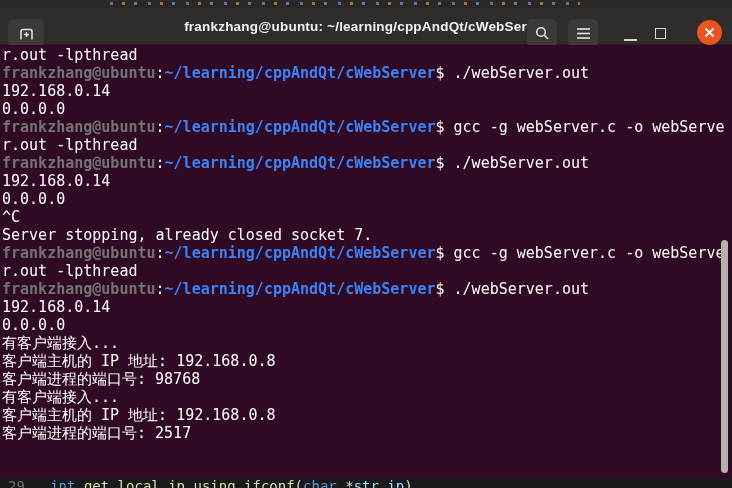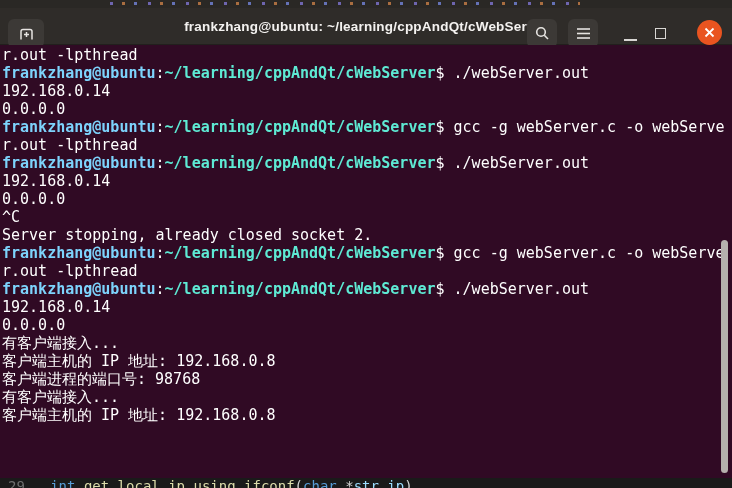--- a/index.html
+++ b/index.html
@@ -46,22 +46,22 @@
   }
   
   .terminal{
     position:absolute;left:0;top:45px;width:732px;height:433px;
     padding:1px 0 0 2px;box-sizing:border-box;overflow:hidden;
     font-family:"DejaVu Sans Mono",monospace;font-size:15px;
     color:#ffffff;background:#300a24;cursor:text;
   }
   .term-line{height:18px;line-height:18px;white-space:pre;}
   .seg-fg{color:#ffffff;}
-  .seg-green{color:#7dd3fc;font-weight:700;}
-  .seg-blue{color:#5eead4;font-weight:700;}
+  .seg-green{color:#737373;font-weight:700;}
+  .seg-blue{color:#3b82f6;font-weight:700;}
   
   .scrollbar-thumb{
     position:absolute;right:4px;top:240px;width:7px;height:233px;
     border-radius:4px;background:#b5b1ad;
   }
   
   .editor-strip{
     position:absolute;left:0;top:478px;width:732px;height:14px;
     background:#1a1a1a;overflow:hidden;
   }
@@ -137,31 +137,32 @@
         <div class="term-line"><span class="seg-fg">r.out -lpthread</span></div>
         <div class="term-line"><span class="seg-green">frankzhang@ubuntu</span><span class="seg-fg">:</span><span class="seg-blue">~/learning/cppAndQt/cWebServer</span><span class="seg-fg">$ ./webServer.out</span></div>
         <div class="term-line"><span class="seg-fg">192.168.0.14</span></div>
         <div class="term-line"><span class="seg-fg">0.0.0.0</span></div>
         <div class="term-line"><span class="seg-green">frankzhang@ubuntu</span><span class="seg-fg">:</span><span class="seg-blue">~/learning/cppAndQt/cWebServer</span><span class="seg-fg">$ gcc -g webServer.c -o webServe</span></div>
         <div class="term-line"><span class="seg-fg">r.out -lpthread</span></div>
         <div class="term-line"><span class="seg-green">frankzhang@ubuntu</span><span class="seg-fg">:</span><span class="seg-blue">~/learning/cppAndQt/cWebServer</span><span class="seg-fg">$ ./webServer.out</span></div>
         <div class="term-line"><span class="seg-fg">192.168.0.14</span></div>
         <div class="term-line"><span class="seg-fg">0.0.0.0</span></div>
         <div class="term-line"><span class="seg-fg">^C</span></div>
-        <div class="term-line"><span class="seg-fg">Server stopping, already closed socket 2.</span></div>
+        <div class="term-line"><span class="seg-fg">Server stopping, already closed socket 7.</span></div>
         <div class="term-line"><span class="seg-green">frankzhang@ubuntu</span><span class="seg-fg">:</span><span class="seg-blue">~/learning/cppAndQt/cWebServer</span><span class="seg-fg">$ gcc -g webServer.c -o webServe</span></div>
         <div class="term-line"><span class="seg-fg">r.out -lpthread</span></div>
         <div class="term-line"><span class="seg-green">frankzhang@ubuntu</span><span class="seg-fg">:</span><span class="seg-blue">~/learning/cppAndQt/cWebServer</span><span class="seg-fg">$ ./webServer.out</span></div>
         <div class="term-line"><span class="seg-fg">192.168.0.14</span></div>
         <div class="term-line"><span class="seg-fg">0.0.0.0</span></div>
         <div class="term-line"><span class="seg-fg">有客户端接入...</span></div>
         <div class="term-line"><span class="seg-fg">客户端主机的 IP 地址: 192.168.0.8</span></div>
         <div class="term-line"><span class="seg-fg">客户端进程的端口号: 98768</span></div>
         <div class="term-line"><span class="seg-fg">有客户端接入...</span></div>
         <div class="term-line"><span class="seg-fg">客户端主机的 IP 地址: 192.168.0.8</span></div>
+        <div class="term-line"><span class="seg-fg">客户端进程的端口号: 2517</span></div>
       </div>
     <div class="term-line">
       
     </div>
   </div>
 
   <div class="scrollbar-thumb"></div>
 
   <div class="editor-strip">
     <div class="editor-line" id="editor-line"><span class="tok-ln">29</span><span class="tok-plain">   </span><span class="tok-kw">int</span><span class="tok-plain"> </span><span class="tok-fn">get_local_ip_using_ifconf</span><span class="tok-plain">(</span><span class="tok-kw">char</span><span class="tok-plain"> *</span><span class="tok-var">str_ip</span><span class="tok-plain">)</span></div>

